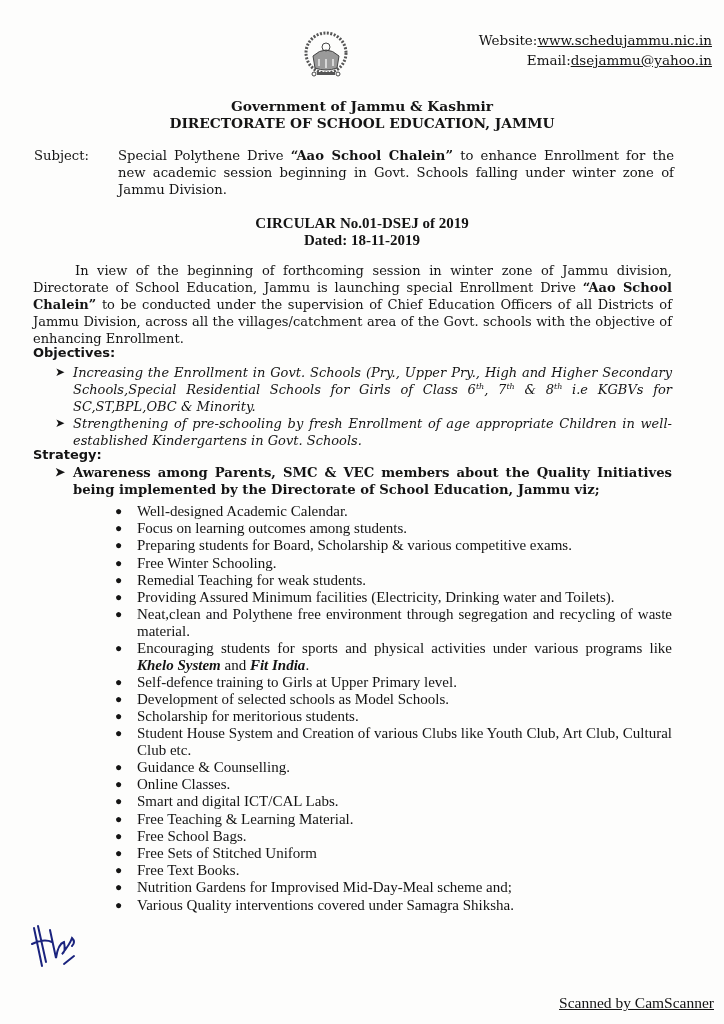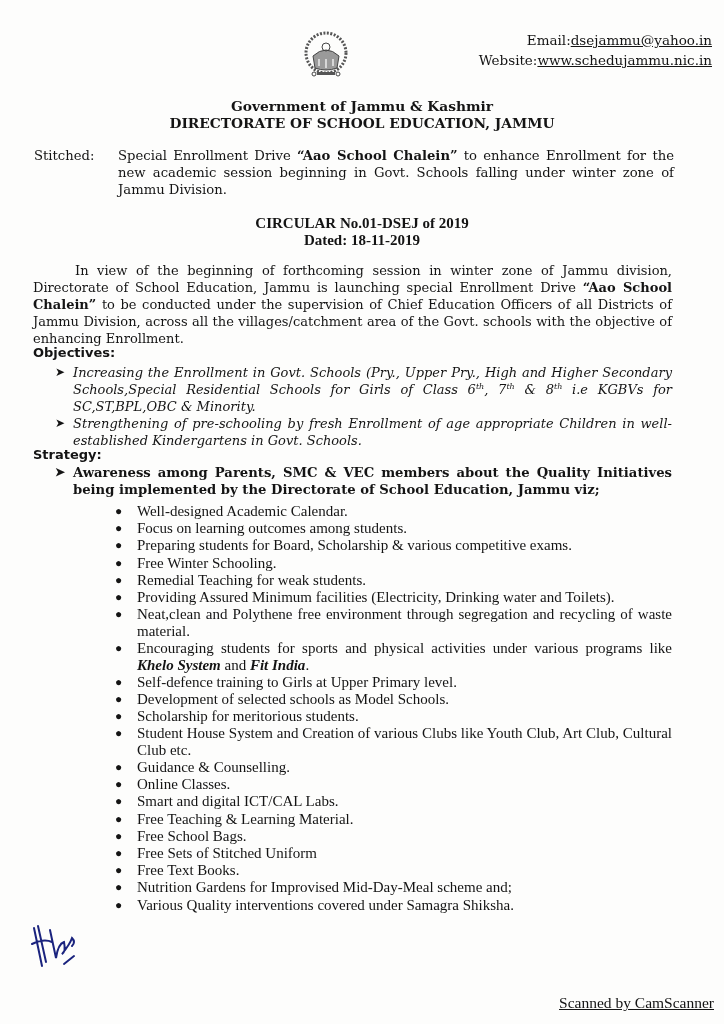--- a/index.html
+++ b/index.html
@@ -68,33 +68,33 @@
     <path d="M10 26 Q23 14 36 26 L34 38 Q23 42 12 38 Z" fill="#9a9a9a" stroke="#444" stroke-width="1"></path>
     <circle cx="23" cy="17" r="4" fill="none" stroke="#444" stroke-width="1"></circle>
     <path d="M16 29 L16 36 M23 29 L23 38 M30 29 L30 36" stroke="#fff" stroke-width="1.2"></path>
     <rect x="14" y="42" width="18" height="3" fill="#555"></rect>
     <circle cx="11" cy="44" r="2" fill="none" stroke="#444"></circle>
     <circle cx="35" cy="44" r="2" fill="none" stroke="#444"></circle>
   </svg>
 
   <div class="contact">
     <div>
+      <span>Website:</span><a>www.schedujammu.nic.in</a>
+    </div>
+    <div>
       <span>Email:</span><a>dsejammu@yahoo.in</a>
-    </div>
-    <div>
-      <span>Website:</span><a>www.schedujammu.nic.in</a>
     </div>
   </div>
 
   <div class="govt">Government of Jammu &amp; Kashmir</div>
   <div class="dir">DIRECTORATE OF SCHOOL EDUCATION, JAMMU</div>
 
   <div class="subject">
-    <div class="lbl">Stitched:</div>
-    <div class="txt"><span>Special Enrollment Drive </span><b>“Aao School Chalein”</b><span> to enhance Enrollment for the new academic session beginning in Govt. Schools falling under winter zone of Jammu Division.</span></div>
+    <div class="lbl">Subject:</div>
+    <div class="txt"><span>Special Polythene Drive </span><b>“Aao School Chalein”</b><span> to enhance Enrollment for the new academic session beginning in Govt. Schools falling under winter zone of Jammu Division.</span></div>
   </div>
 
   <div class="circular">
     <div>CIRCULAR No.01-DSEJ of 2019</div>
     <div>Dated: 18-11-2019</div>
   </div>
 
   <div class="intro"><span>In view of the beginning of forthcoming session in winter zone of Jammu division, Directorate of School Education, Jammu is launching special Enrollment Drive </span><b>“Aao School Chalein”</b><span> to be conducted under the supervision of Chief Education Officers of all Districts of Jammu Division, across all the villages/catchment area of the Govt. schools with the objective of enhancing Enrollment.</span></div>
 
   <div class="heading" style="top:345px;">Objectives:</div>

